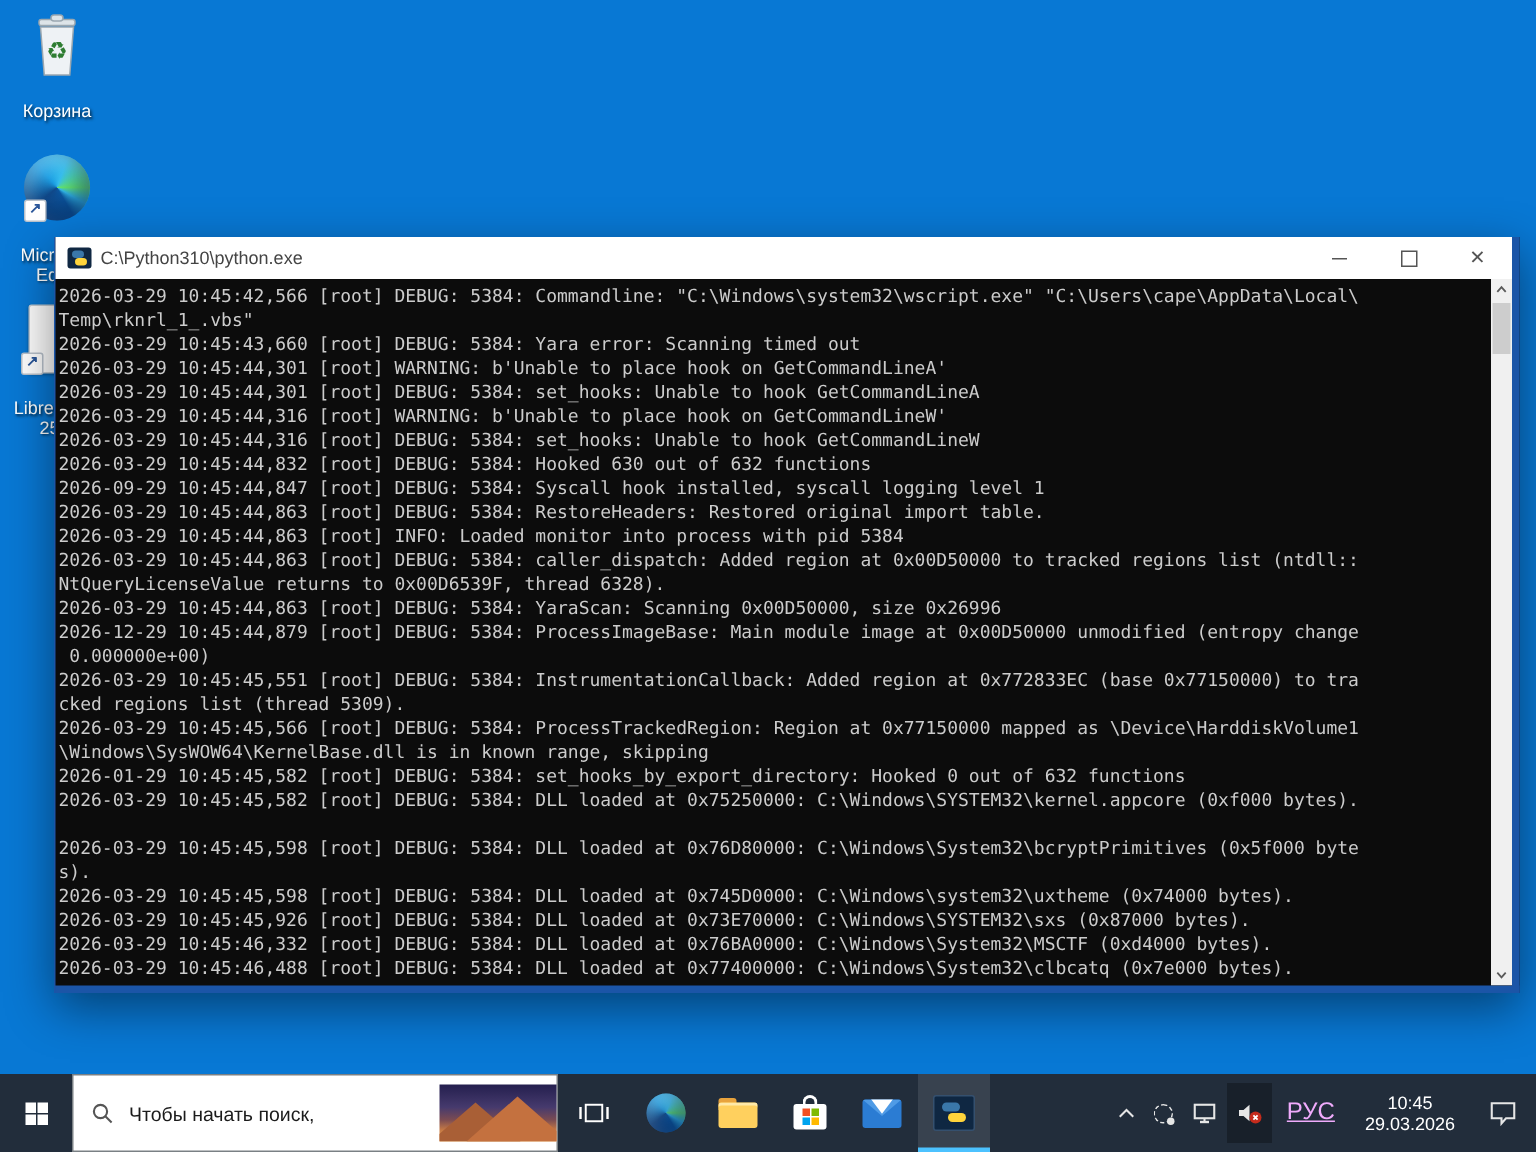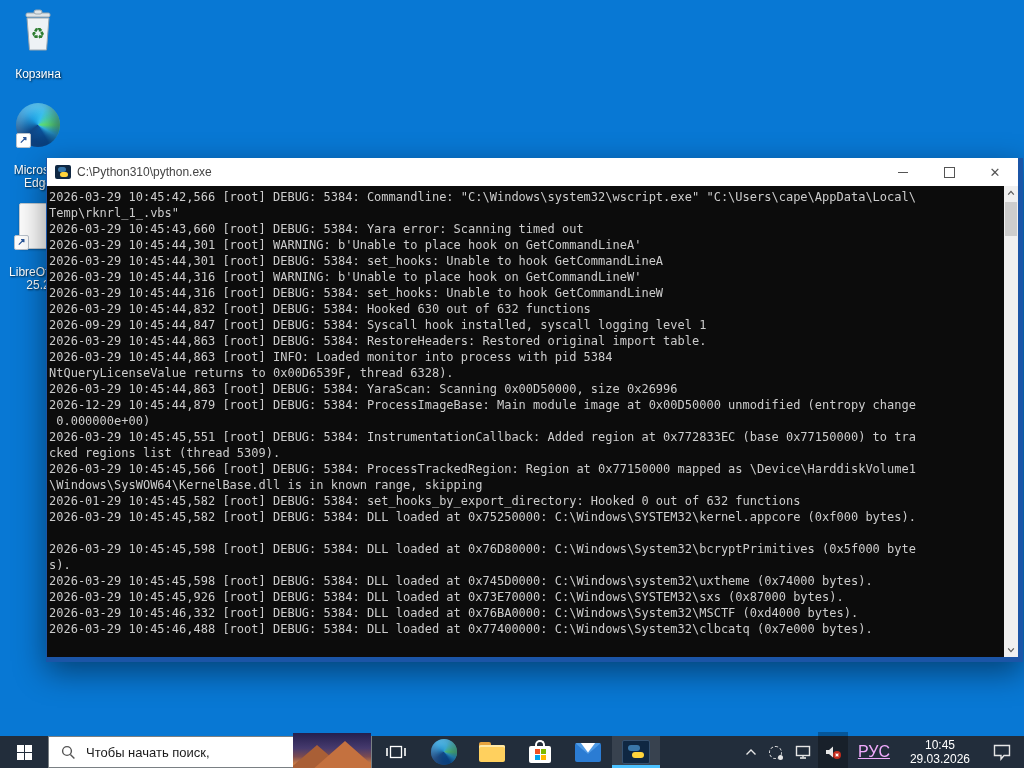--- a/index.html
+++ b/index.html
@@ -15,21 +15,21 @@
      border-radius:2px;font-size:10px;line-height:12px;color:#2b579a;text-align:center;font-weight:bold;}
   .edge-circle{width:44px;height:44px;border-radius:50%;
      background:conic-gradient(from 150deg,#0c59a4 0deg,#114a8b 80deg,#1b9de2 170deg,#35c1f1 230deg,#66eb6e 300deg,#35c1f1 330deg,#0c59a4 360deg);
      box-shadow:inset -6px -8px 14px rgba(8,40,90,.55), inset 5px 6px 10px rgba(255,255,255,.25);}
   .doc-icon{width:36px;height:44px;background:#fdfdfd;border:1px solid #c3cbd2;border-radius:2px;position:relative;
      box-shadow:0 1px 2px rgba(0,0,0,.3);}
   .doc-icon::after{content:"";position:absolute;top:0;right:0;border-style:solid;border-width:0 10px 10px 0;
      border-color:transparent #b9c2cc transparent transparent;}
 
   
-  .window{position:absolute;left:46px;top:158px;width:977px;height:504px;z-index:2;
+  .window{position:absolute;left:36px;top:158px;width:977px;height:504px;z-index:2;
      box-shadow:0 10px 30px rgba(0,0,0,.45);
      border-left:1px solid var(--frame,#1b55a7);border-right:5px solid var(--frame,#1b55a7);
      border-bottom:5px solid var(--frame,#1b55a7);box-sizing:border-box;background:var(--console-bg,#0c0c0c);}
   .titlebar{height:28px;background:var(--titlebar,#ffffff);display:flex;align-items:center;}
   .title-icon{width:16px;height:14px;margin:0 6px 0 8px;background:#0f2742;border-radius:2px;position:relative;flex:0 0 auto;}
   .title-icon .py-a{position:absolute;left:3px;top:2px;width:8px;height:5px;border-radius:3px;background:#3a77a9;}
   .title-icon .py-b{position:absolute;left:5px;top:7px;width:8px;height:5px;border-radius:3px;background:#ffd43b;}
   .title-text{font-size:12px;color:#444;flex:1 1 auto;white-space:nowrap;overflow:hidden;}
   .cap-btn{width:46px;height:28px;display:flex;align-items:center;justify-content:center;color:#555;}
   .glyph-min{width:10px;height:1px;background:#555;}
@@ -39,21 +39,21 @@
   .console-out{position:absolute;left:0;top:0;right:14px;bottom:0;padding:3px 0 0 2px;
      font-family:"DejaVu Sans Mono","Liberation Mono",monospace;font-size:12px;color:var(--console-fg,#cccccc);}
   .log-line{height:16px;line-height:16px;white-space:pre;overflow:hidden;}
   .scrollbar{position:absolute;top:0;right:0;width:14px;bottom:0;background:#f0f0f0;}
   .sb-arrow{position:absolute;left:0;width:14px;height:14px;display:flex;align-items:center;justify-content:center;}
   .sb-up{top:0;} .sb-down{bottom:0;}
   .sb-thumb{position:absolute;left:1px;top:16px;width:12px;height:34px;background:#cdcdcd;}
   .chev{width:8px;height:8px;fill:none;stroke:#5a5a5a;stroke-width:1.5;}
 
   
-  .taskbar{position:absolute;left:0;bottom:0;width:1024px;height:32px;background:var(--taskbar,#222d3b);
+  .taskbar{position:absolute;left:0;bottom:0;width:1024px;height:52px;background:var(--taskbar,#222d3b);
      z-index:3;display:flex;align-items:stretch;}
   .tb-btn{width:48px;display:flex;align-items:center;justify-content:center;position:relative;}
   .win-logo{display:grid;grid-template-columns:7px 7px;grid-template-rows:7px 7px;gap:1px;}
   .win-logo i{background:#fff;}
   .searchbox{width:324px;background:#fff;display:flex;align-items:center;position:relative;border:1px solid #7a8084;box-sizing:border-box;}
   .searchbox input{border:0;outline:0;flex:1;font-size:13px;color:#111;font-family:"Liberation Sans",sans-serif;background:transparent;min-width:0;}
   .searchbox input::placeholder{color:#1b1b1b;opacity:1;}
   .search-glyph{margin:0 8px 0 12px;flex:0 0 auto;}
   .bing-thumb{width:78px;height:38px;flex:0 0 auto;position:relative;overflow:hidden;
      background:linear-gradient(180deg,#241f4e 0%,#463a6d 40%,#7b4b52 62%,#c67a45 80%,#e09a55 100%);}
@@ -144,20 +144,21 @@
         <div class="log-line">Temp\rknrl_1_.vbs"</div>
         <div class="log-line">2026-03-29 10:45:43,660 [root] DEBUG: 5384: Yara error: Scanning timed out</div>
         <div class="log-line">2026-03-29 10:45:44,301 [root] WARNING: b'Unable to place hook on GetCommandLineA'</div>
         <div class="log-line">2026-03-29 10:45:44,301 [root] DEBUG: 5384: set_hooks: Unable to hook GetCommandLineA</div>
         <div class="log-line">2026-03-29 10:45:44,316 [root] WARNING: b'Unable to place hook on GetCommandLineW'</div>
         <div class="log-line">2026-03-29 10:45:44,316 [root] DEBUG: 5384: set_hooks: Unable to hook GetCommandLineW</div>
         <div class="log-line">2026-03-29 10:45:44,832 [root] DEBUG: 5384: Hooked 630 out of 632 functions</div>
         <div class="log-line">2026-09-29 10:45:44,847 [root] DEBUG: 5384: Syscall hook installed, syscall logging level 1</div>
         <div class="log-line">2026-03-29 10:45:44,863 [root] DEBUG: 5384: RestoreHeaders: Restored original import table.</div>
         <div class="log-line">2026-03-29 10:45:44,863 [root] INFO: Loaded monitor into process with pid 5384</div>
+        <div class="log-line">2026-03-29 10:45:44,863 [root] DEBUG: 5384: caller_dispatch: Added region at 0x00D50000 to tracked regions list (ntdll::</div>
         <div class="log-line">NtQueryLicenseValue returns to 0x00D6539F, thread 6328).</div>
         <div class="log-line">2026-03-29 10:45:44,863 [root] DEBUG: 5384: YaraScan: Scanning 0x00D50000, size 0x26996</div>
         <div class="log-line">2026-12-29 10:45:44,879 [root] DEBUG: 5384: ProcessImageBase: Main module image at 0x00D50000 unmodified (entropy change</div>
         <div class="log-line"> 0.000000e+00)</div>
         <div class="log-line">2026-03-29 10:45:45,551 [root] DEBUG: 5384: InstrumentationCallback: Added region at 0x772833EC (base 0x77150000) to tra</div>
         <div class="log-line">cked regions list (thread 5309).</div>
         <div class="log-line">2026-03-29 10:45:45,566 [root] DEBUG: 5384: ProcessTrackedRegion: Region at 0x77150000 mapped as \Device\HarddiskVolume1</div>
         <div class="log-line">\Windows\SysWOW64\KernelBase.dll is in known range, skipping</div>
         <div class="log-line">2026-01-29 10:45:45,582 [root] DEBUG: 5384: set_hooks_by_export_directory: Hooked 0 out of 632 functions</div>
         <div class="log-line">2026-03-29 10:45:45,582 [root] DEBUG: 5384: DLL loaded at 0x75250000: C:\Windows\SYSTEM32\kernel.appcore (0xf000 bytes).</div>

